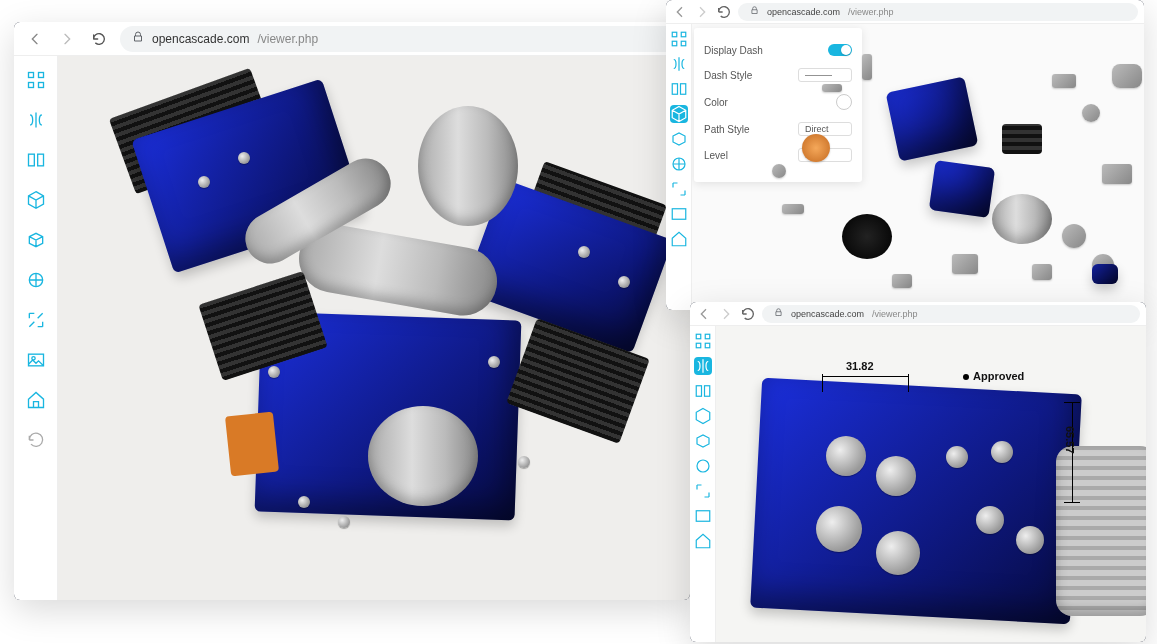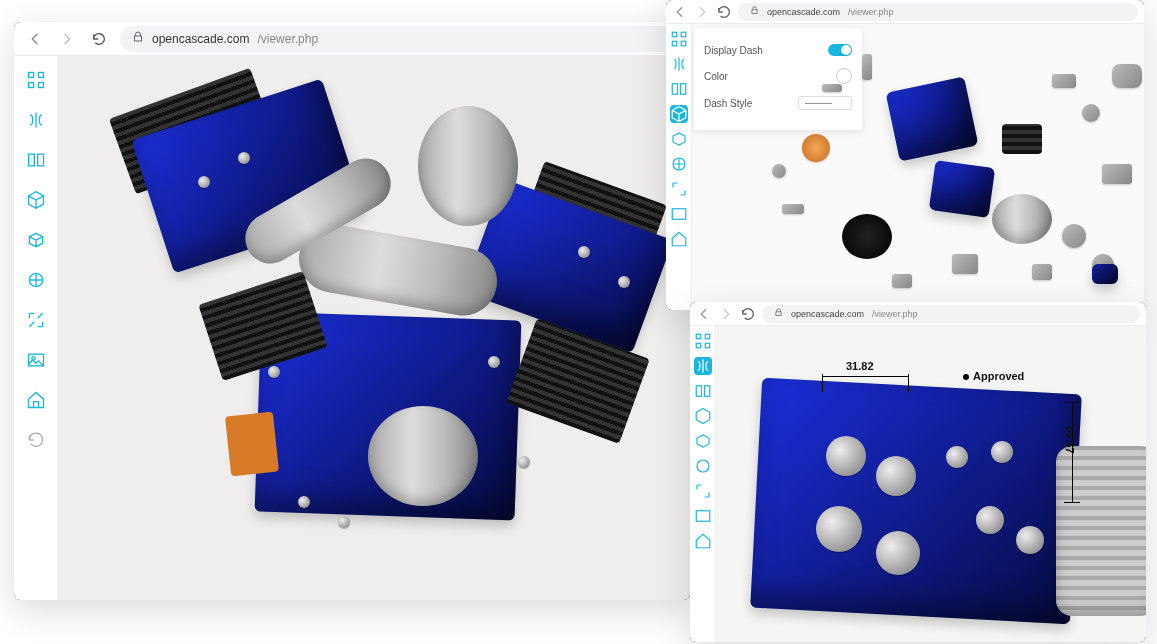--- a/index.html
+++ b/index.html
@@ -365,26 +365,34 @@
         </div>
     </div>
     <div class="viewport" style="background:#fafafa;">
 
       <div class="panel" style="top:4px; left:2px; width:168px;">
         <div class="panel-row">
           <label>Display Dash</label>
           <div class="toggle on"></div>
         </div>
         <div class="panel-row">
+          <label>Dash Style</label>
+          <div class="select">———</div>
+        </div>
+        <div class="panel-row">
           <label>Color</label>
           <div class="color-circle"></div>
         </div>
         <div class="panel-row">
-          <label>Dash Style</label>
-          <div class="select">———</div>
+          <label>Path Style</label>
+          <div class="select">Direct</div>
+        </div>
+        <div class="panel-row">
+          <label>Level</label>
+          <div class="select">1</div>
         </div>
       </div>
 
       <div style="position:absolute; inset:0;">
         <div class="blue-block" style="left:200px; top:60px; width:80px; height:70px; transform:rotate(-12deg);"></div>
         <div class="blue-block" style="left:240px; top:140px; width:60px; height:50px; transform:rotate(8deg);"></div>
         <div class="grey-pipe" style="left:300px; top:170px; width:60px; height:50px; border-radius:50%;"></div>
         <div class="fins" style="left:150px; top:190px; width:50px; height:45px; border-radius:50%; background:radial-gradient(circle,#222,#000);"></div>
         <div class="fins" style="left:310px; top:100px; width:40px; height:30px;"></div>
         <div class="scatter-part" style="left:110px; top:110px; width:28px; height:28px; border-radius:50%; background:radial-gradient(circle,#f5a85a,#c46a20);"></div>

